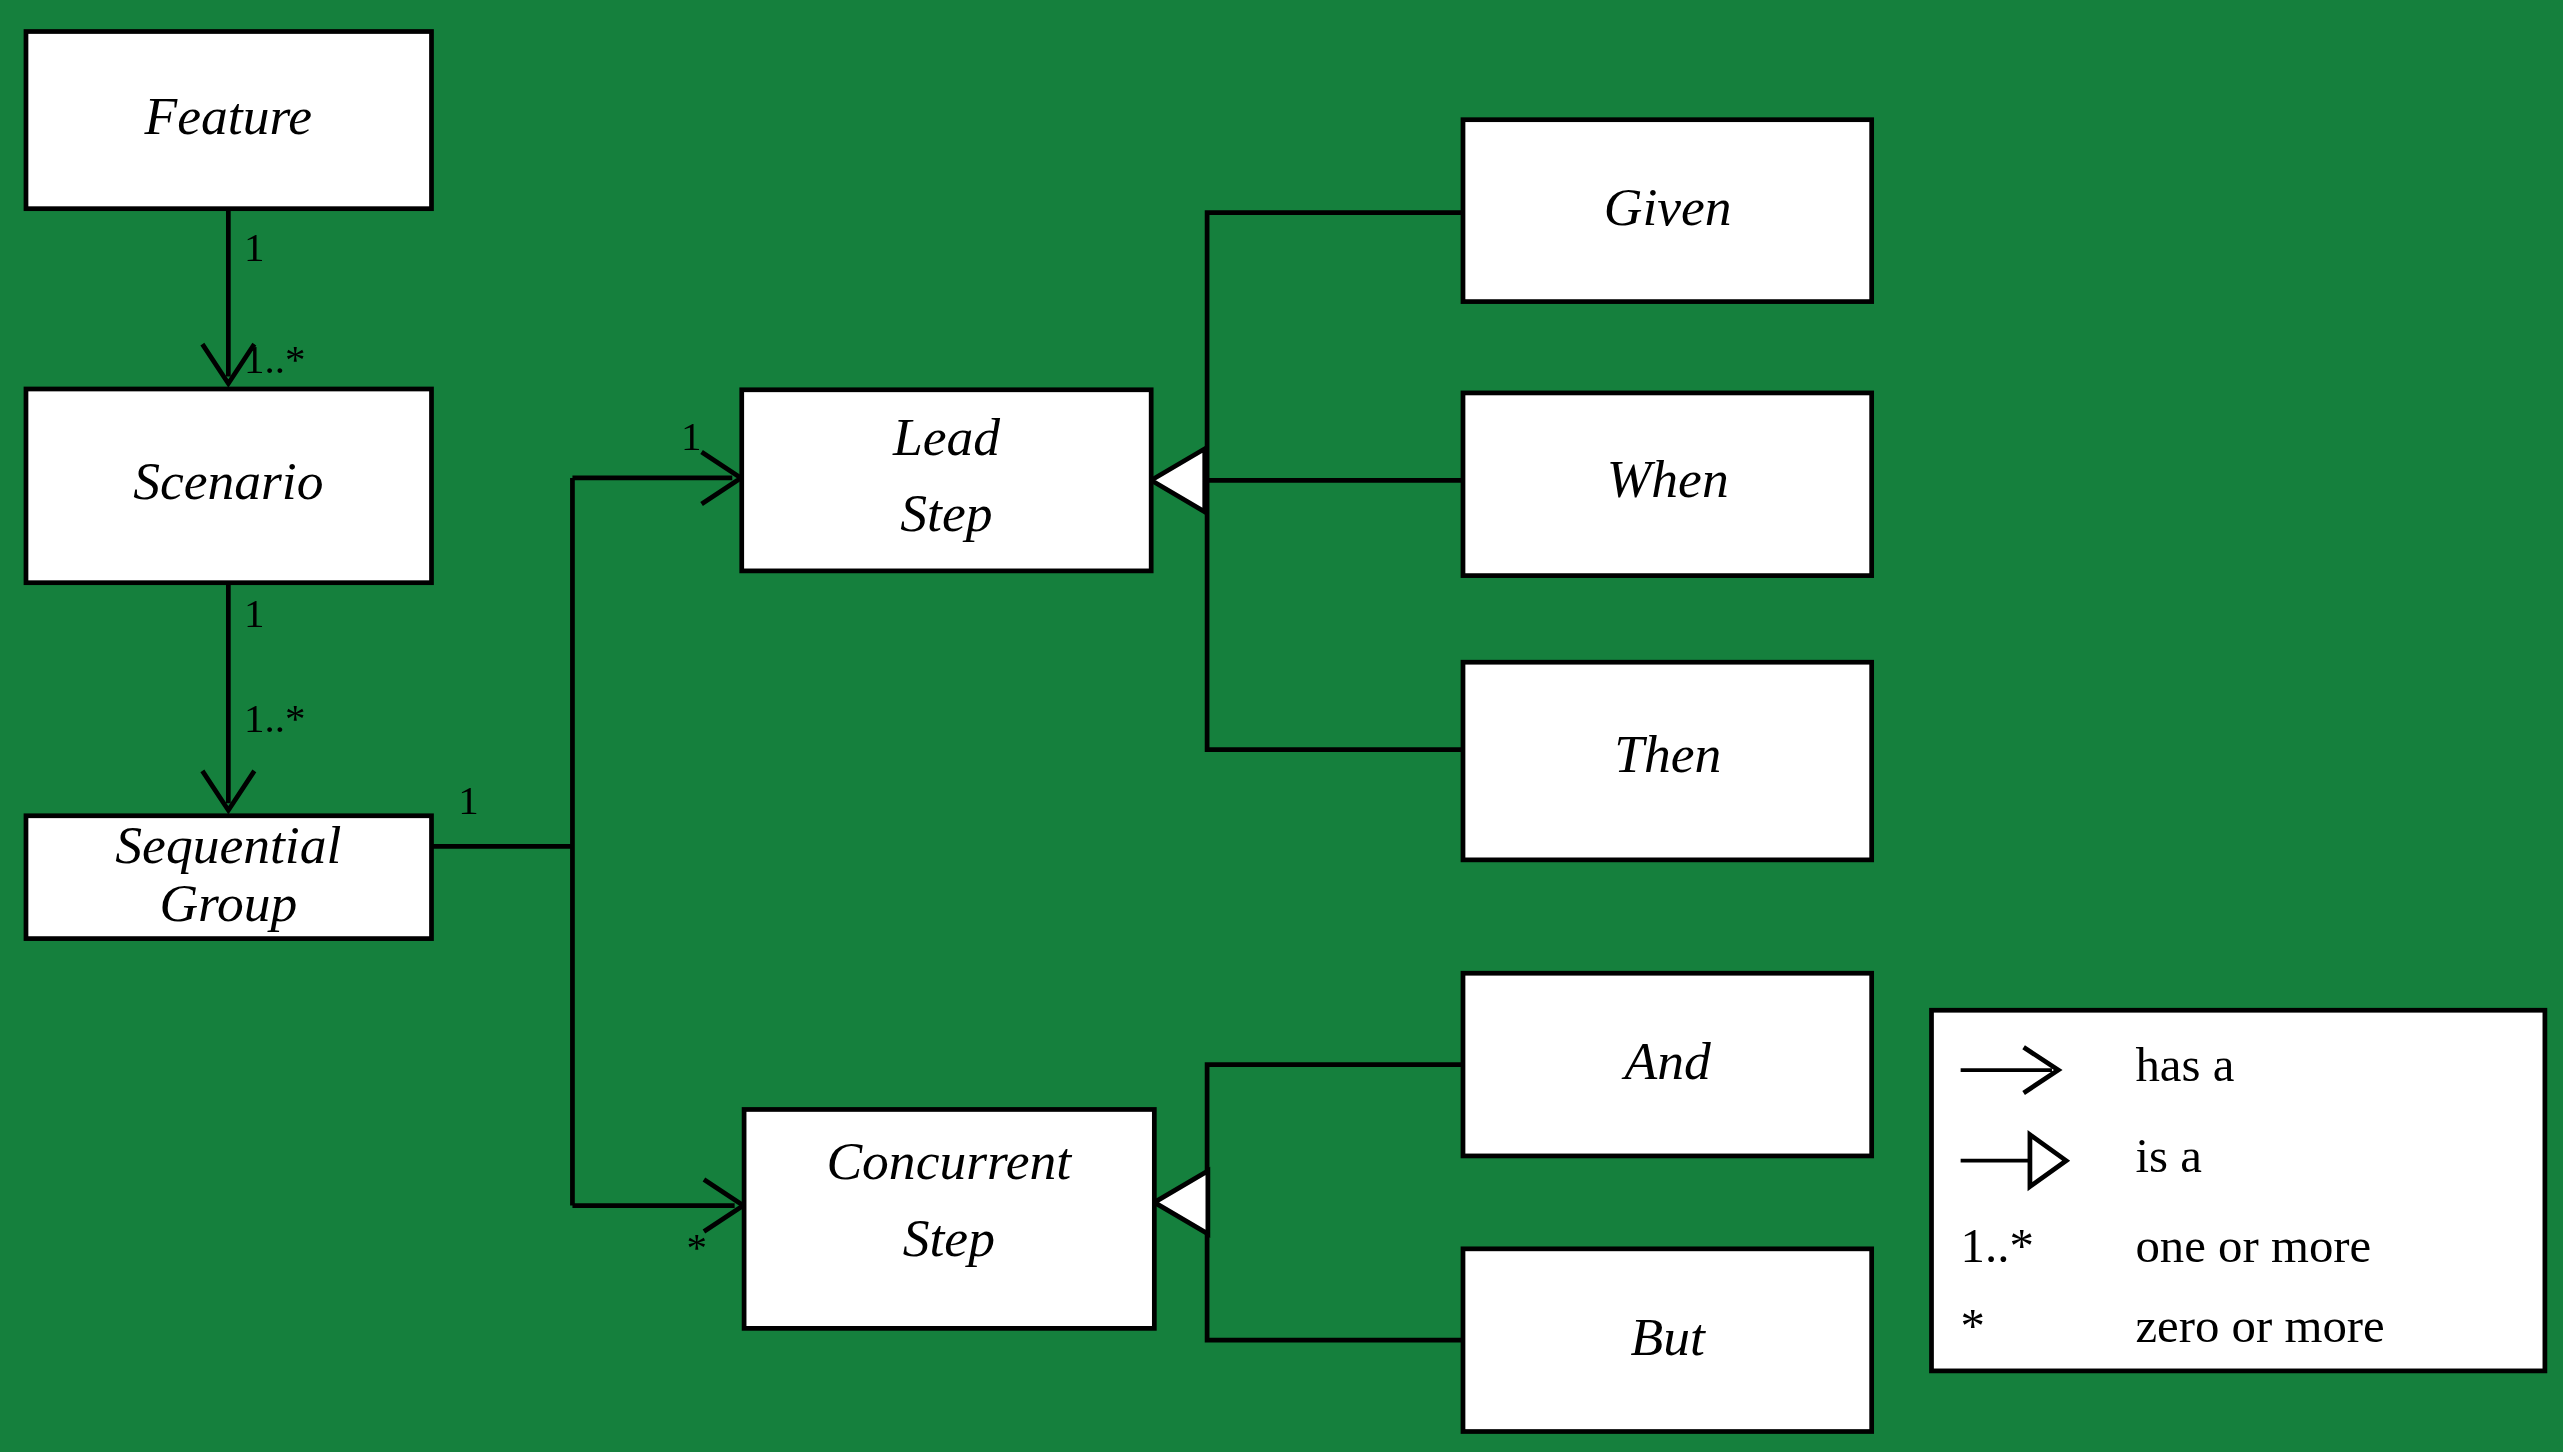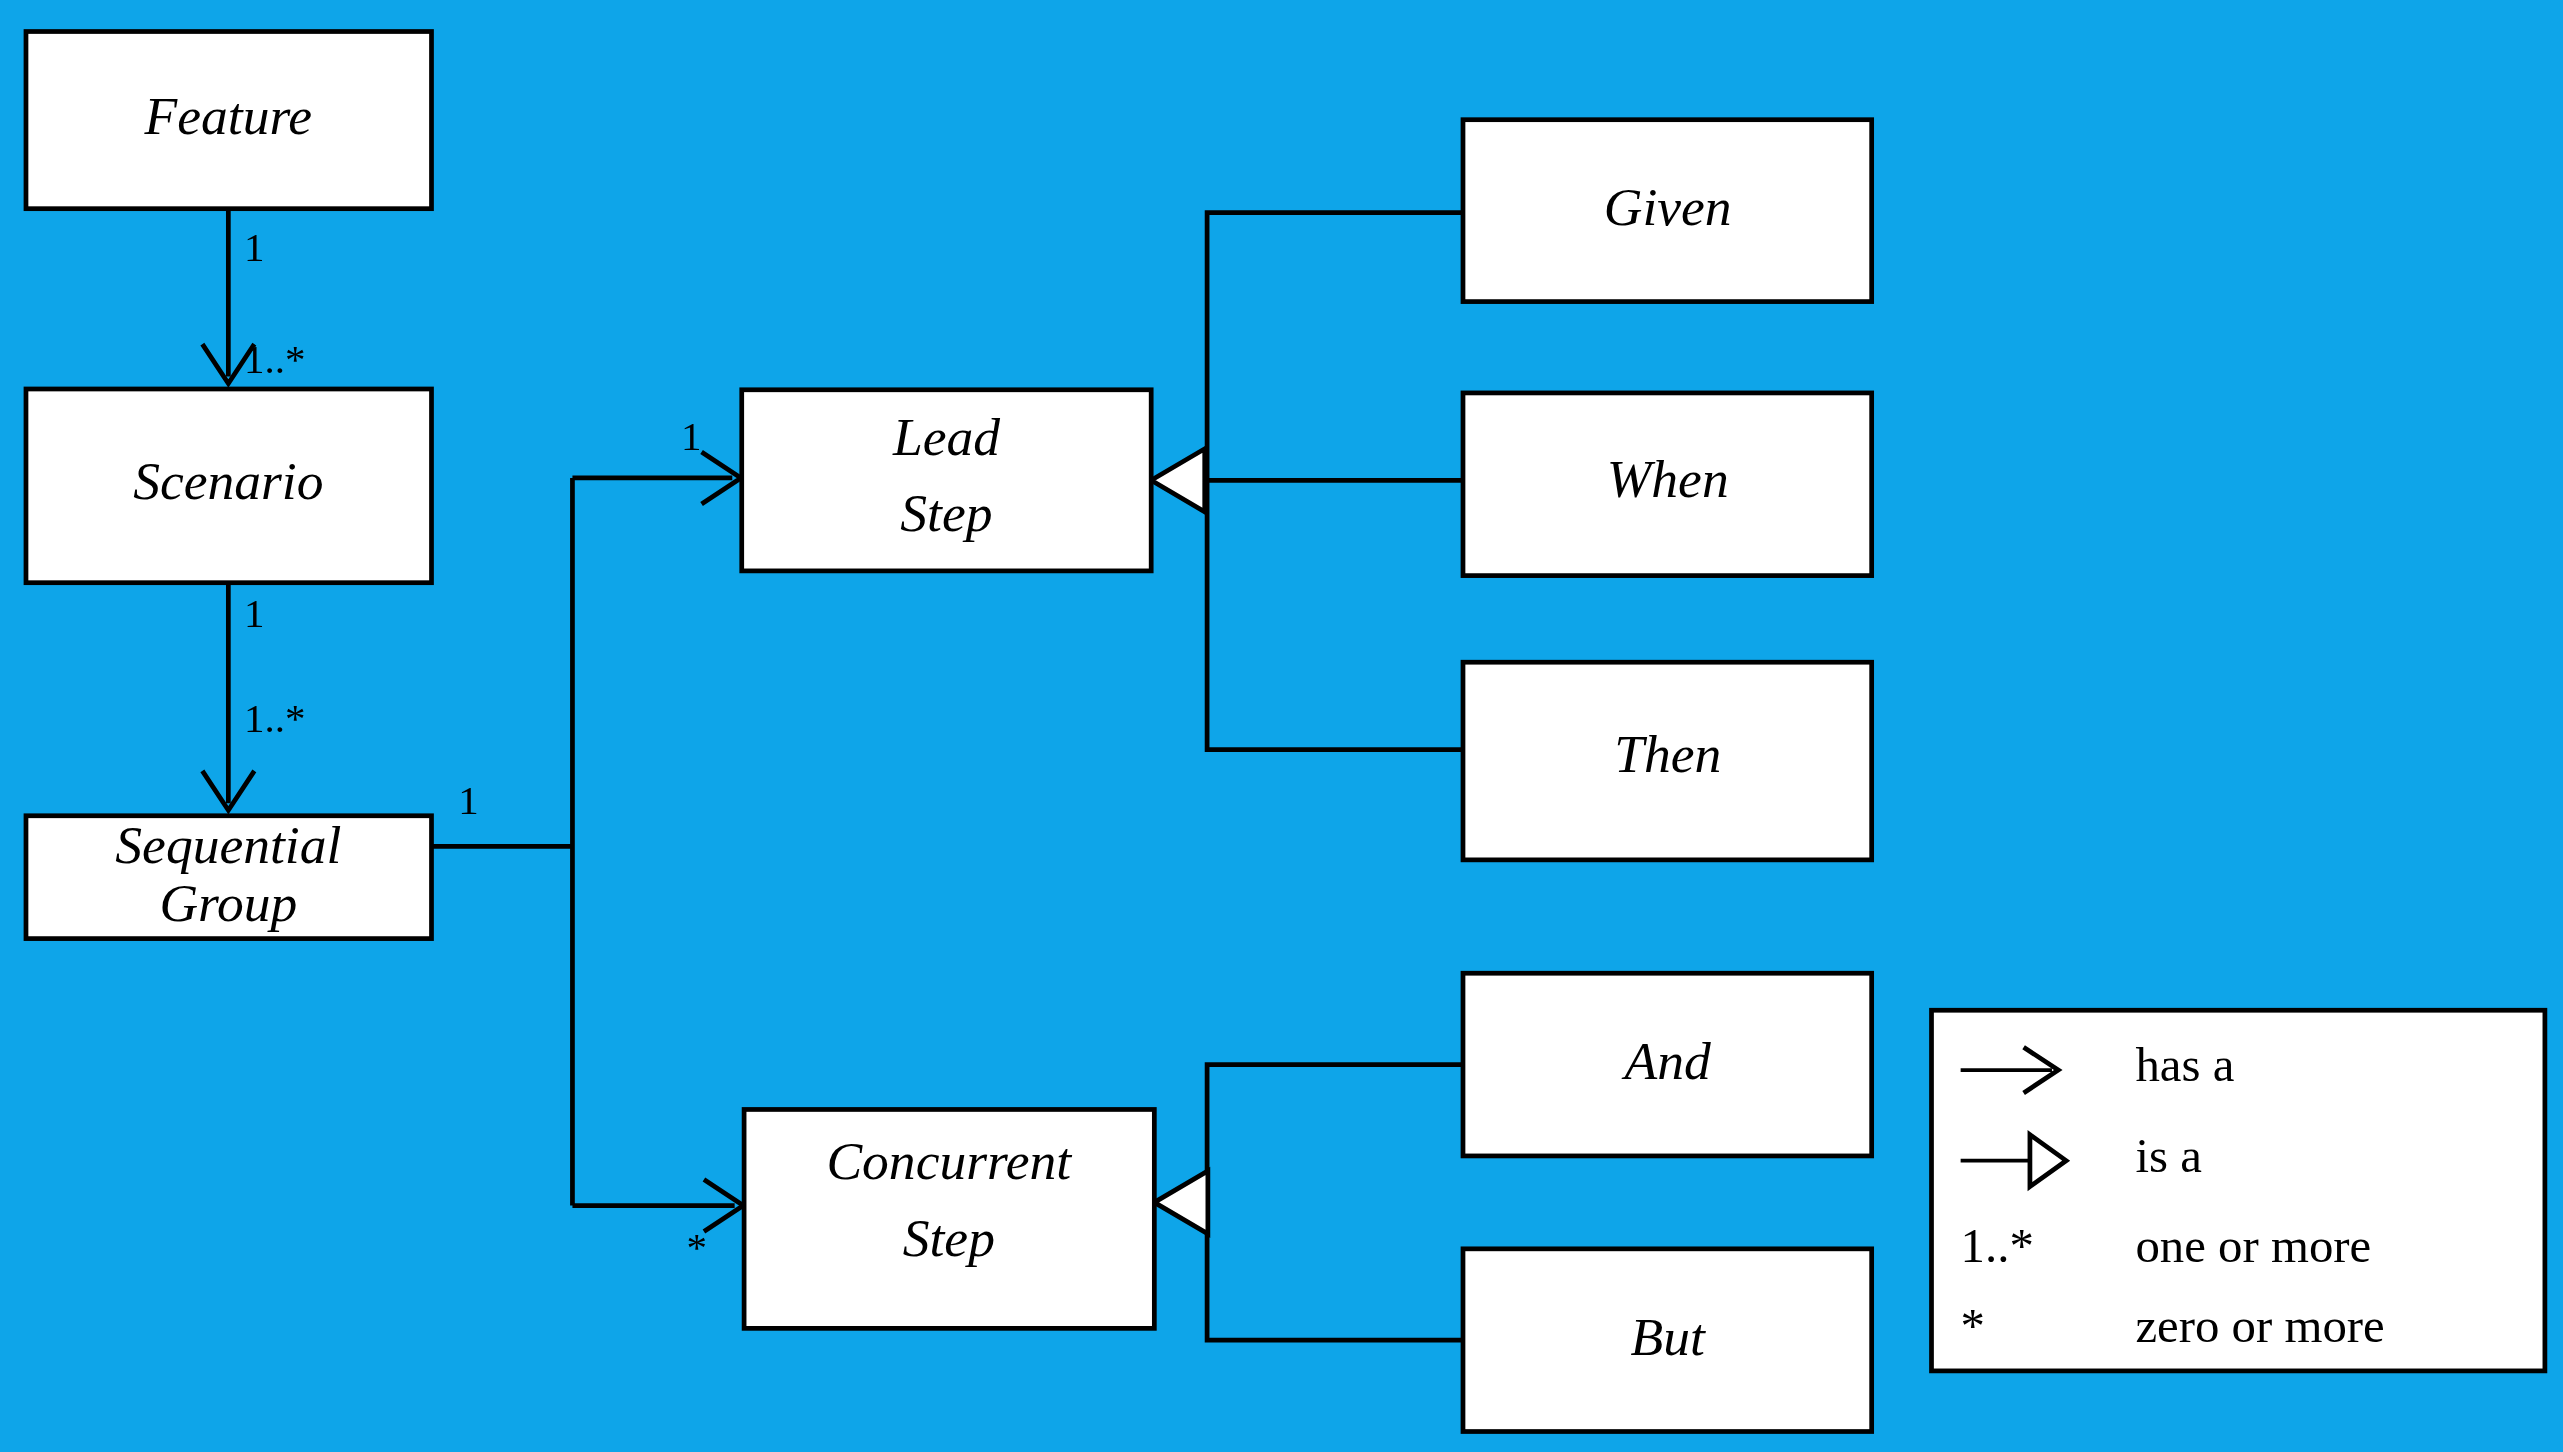--- a/index.html
+++ b/index.html
@@ -4,21 +4,21 @@
 <style>
   html, body {
     margin: 0;
     padding: 0;
     background: #ffffff;
   }
   #canvas {
     position: relative;
     width: 2563px;
     height: 1452px;
-    background: #0ea5e9;
+    background: #15803d;
     overflow: hidden;
     font-family: "Liberation Serif", "DejaVu Serif", serif;
   }
   svg#diagram {
     position: absolute;
     left: 0;
     top: 0;
     width: 2563px;
     height: 1452px;
     display: block;

